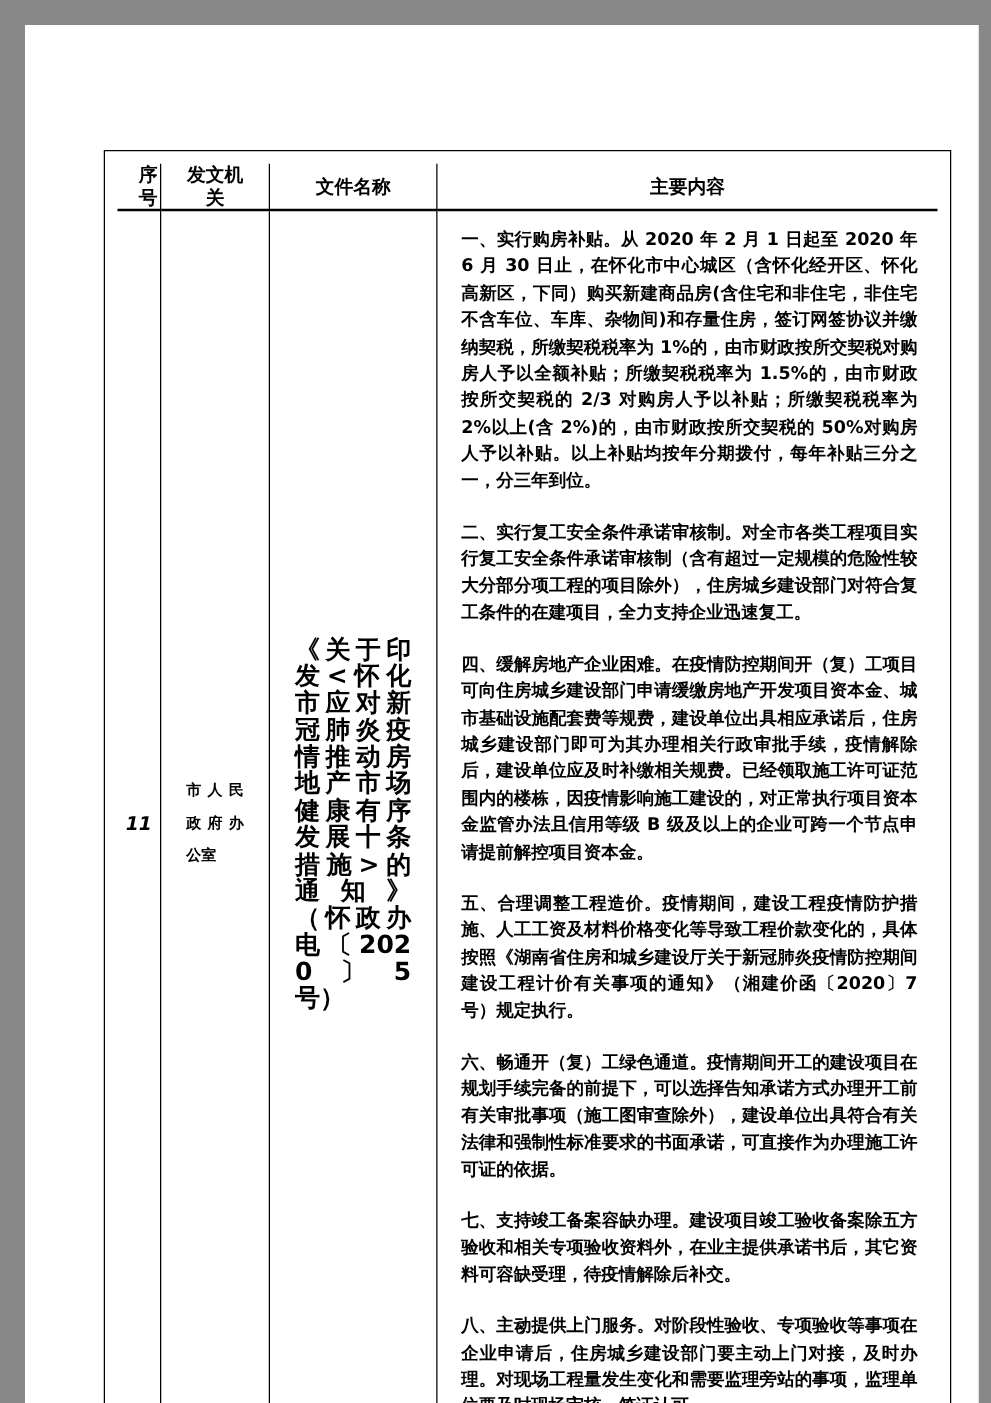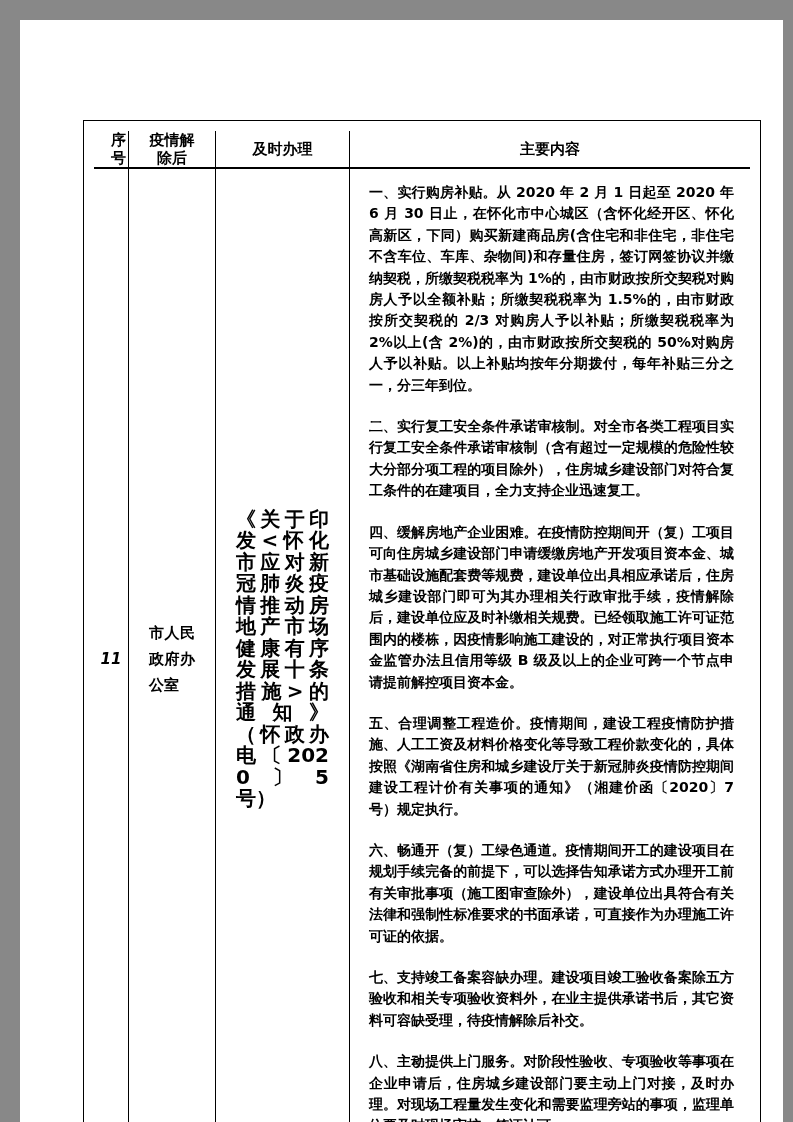--- a/index.html
+++ b/index.html
@@ -20,22 +20,22 @@
   .cell.last { border-right:none; }
   .hcell {
     border-bottom:2px solid #000;
     display:flex; align-items:center; justify-content:center;
     font-weight:bold; font-size:15px; line-height:18px; text-align:center;
   }
   .vstack { display:inline-block; width:1.05em; text-align:center; }
   .bcell { display:flex; align-items:center; justify-content:center; }
   .idx { font-weight:bold; font-size:15px;font-style:italic; }
   .agency {
-    width:66px; font-weight:bold; font-size:15px; line-height:26px;
-    text-align:justify; text-justify:inter-character; word-break:break-all;
+    width:66px; font-weight:bold; font-size:12px; line-height:26px;
+    text-align:justify; text-justify:inter-character; word-break:break-all;font-family:Liberation Mono, monospace;
   }
   .doctitle {
     width:100%; padding:0 10px; font-weight:bold; font-size:20px; line-height:21.5px;
     text-align:justify; text-justify:inter-character; word-break:break-all;
   }
   .content {
     display:block; padding:3px 6px 3px 9px;
   }
   .content p {
     font-weight:bold; font-size:14px; line-height:21.4px;
@@ -50,24 +50,24 @@
 <body>
 
 <div class="page">
 
   <div class="tbl">
 
     <div class="cell hcell">
       <span class="vstack">序号</span>
     </div>
     <div class="cell hcell">
-      <span>疫情解除后</span>
+      <span>发文机关</span>
     </div>
     <div class="cell hcell">
-      <span>及时办理</span>
+      <span>文件名称</span>
     </div>
     <div class="cell hcell last">
       <span>主要内容</span>
     </div>
 
     <div class="cell bcell">
       <span class="idx">11</span>
     </div>
     <div class="cell bcell">
       <div class="agency">市人民政府办公室</div>

